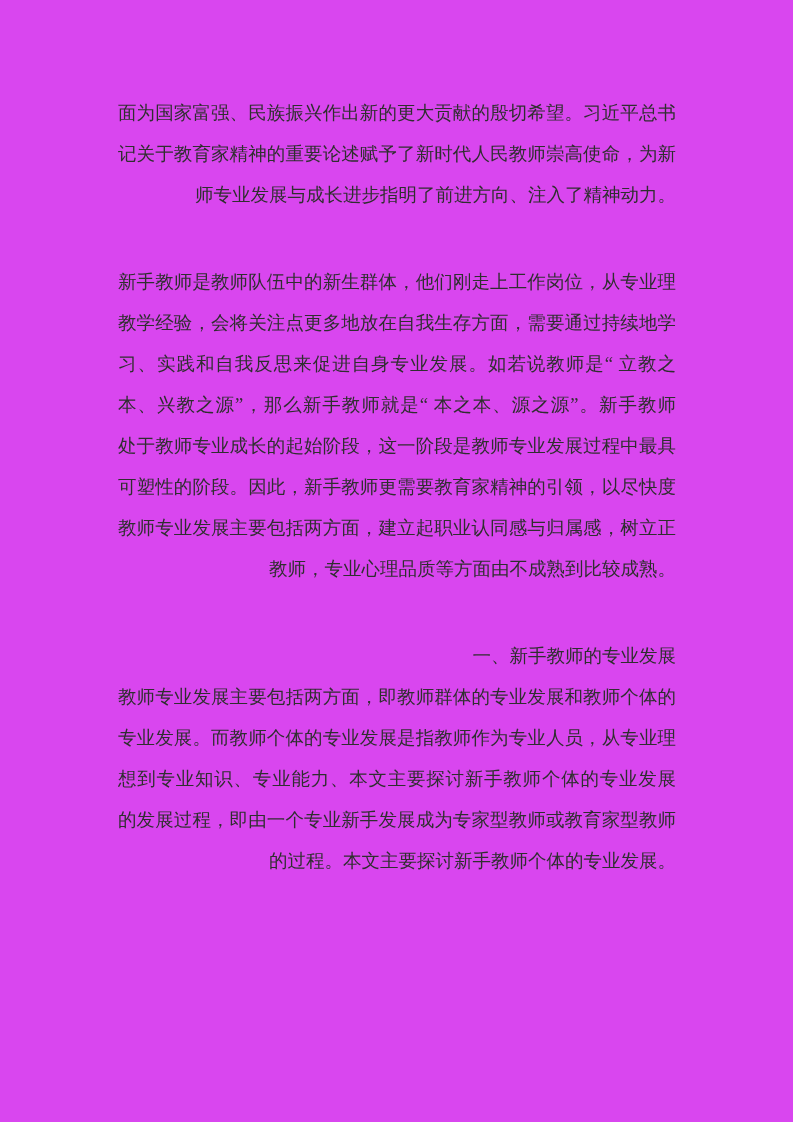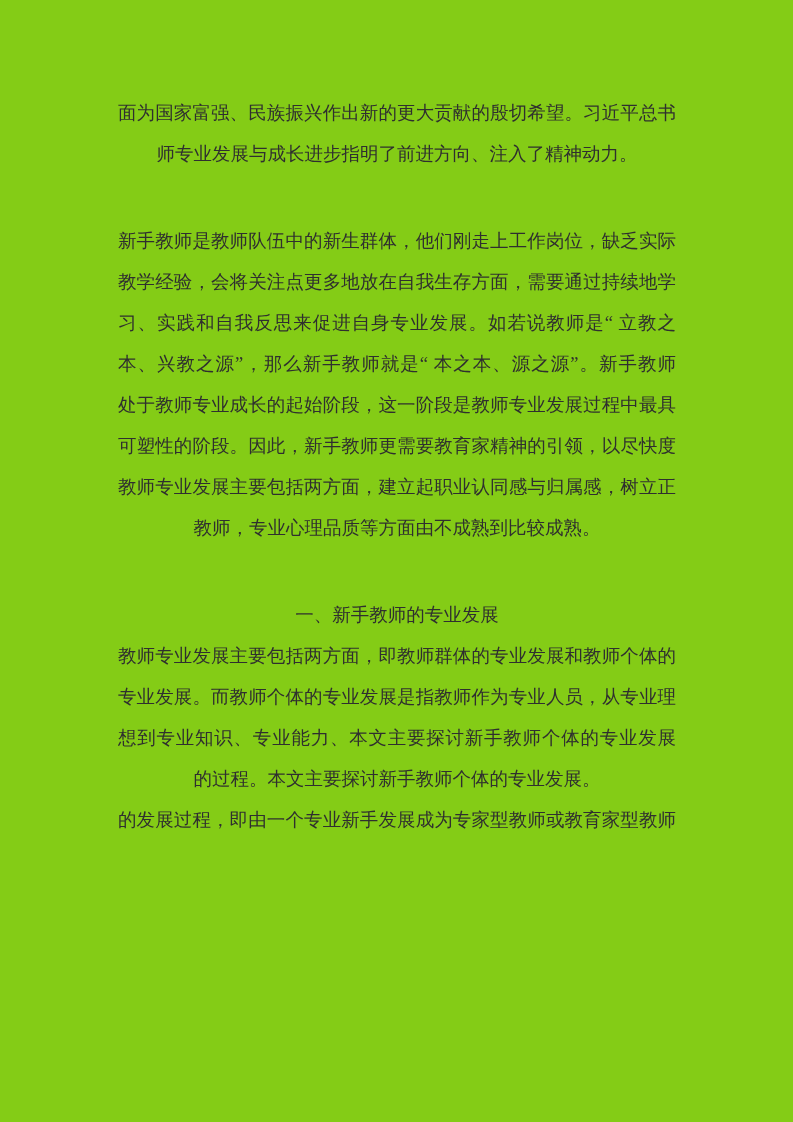--- a/index.html
+++ b/index.html
@@ -37,47 +37,48 @@
   }
   
   .line.fill {
     text-align: justify;
     text-align-last: justify;
     text-justify: inter-character;
     white-space: normal;
   }
   
   .line.endline {
-    text-align: center;
+    text-align: right;
     white-space: nowrap;
   }
 </style>
 </head>
 <body>
 
-<div class="page" style="background: #84cc16;">
+<div class="page" style="background: #d946ef;">
   <div class="text-block" id="text-block" style="color: rgb(47, 47, 47);">
       <div class="para">
         <div class="line fill">面为国家富强、民族振兴作出新的更大贡献的殷切希望。习近平总书</div>
+        <div class="line fill">记关于教育家精神的重要论述赋予了新时代人民教师崇高使命，为新</div>
         <div class="line endline">师专业发展与成长进步指明了前进方向、注入了精神动力。</div>
       </div>
       <div class="para">
-        <div class="line fill">新手教师是教师队伍中的新生群体，他们刚走上工作岗位，缺乏实际</div>
+        <div class="line fill">新手教师是教师队伍中的新生群体，他们刚走上工作岗位，从专业理</div>
         <div class="line fill">教学经验，会将关注点更多地放在自我生存方面，需要通过持续地学</div>
         <div class="line fill">习、实践和自我反思来促进自身专业发展。如若说教师是“ 立教之</div>
         <div class="line fill">本、兴教之源”，那么新手教师就是“ 本之本、源之源”。新手教师</div>
         <div class="line fill">处于教师专业成长的起始阶段，这一阶段是教师专业发展过程中最具</div>
         <div class="line fill">可塑性的阶段。因此，新手教师更需要教育家精神的引领，以尽快度</div>
         <div class="line fill">教师专业发展主要包括两方面，建立起职业认同感与归属感，树立正确</div>
         <div class="line endline">教师，专业心理品质等方面由不成熟到比较成熟。</div>
       </div>
       <div class="para heading">
         <div class="line endline">一、新手教师的专业发展</div>
       </div>
       <div class="para">
         <div class="line fill">教师专业发展主要包括两方面，即教师群体的专业发展和教师个体的</div>
         <div class="line fill">专业发展。而教师个体的专业发展是指教师作为专业人员，从专业理</div>
         <div class="line fill">想到专业知识、专业能力、本文主要探讨新手教师个体的专业发展</div>
+        <div class="line fill">的发展过程，即由一个专业新手发展成为专家型教师或教育家型教师</div>
         <div class="line endline">的过程。本文主要探讨新手教师个体的专业发展。</div>
-        <div class="line fill">的发展过程，即由一个专业新手发展成为专家型教师或教育家型教师</div>
       </div>
     </div>
 </div>
 
 </body></html>

